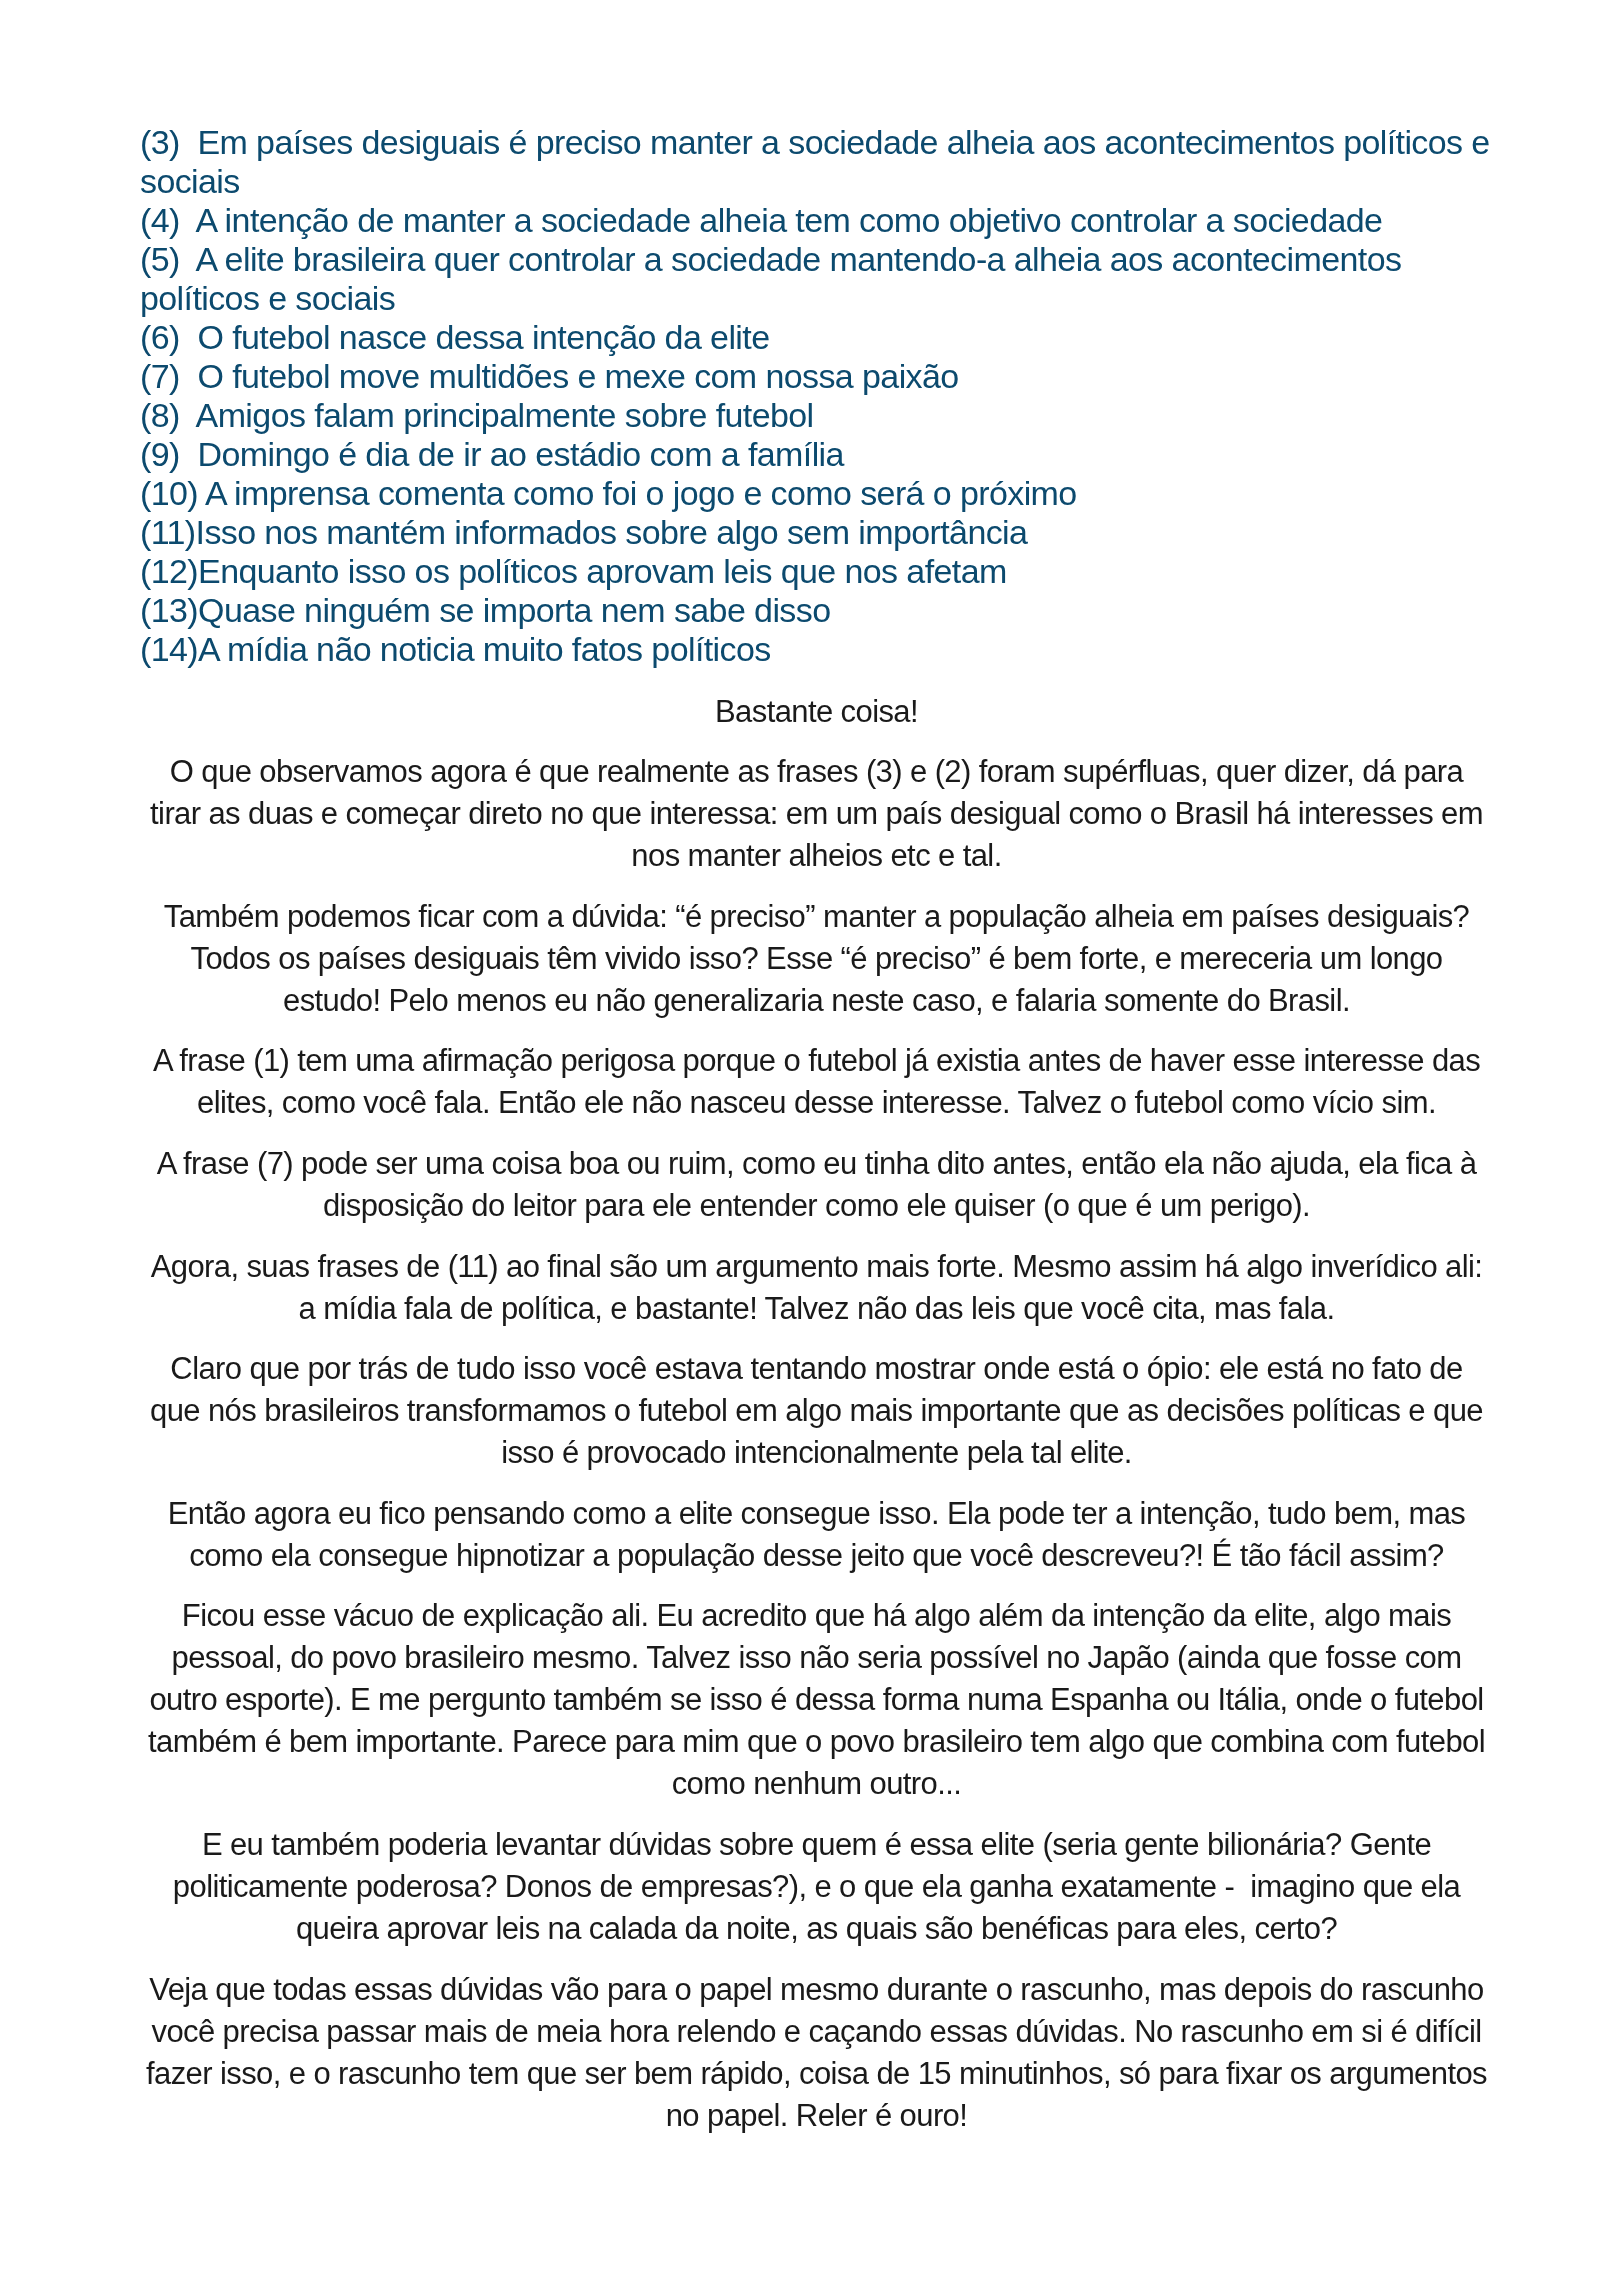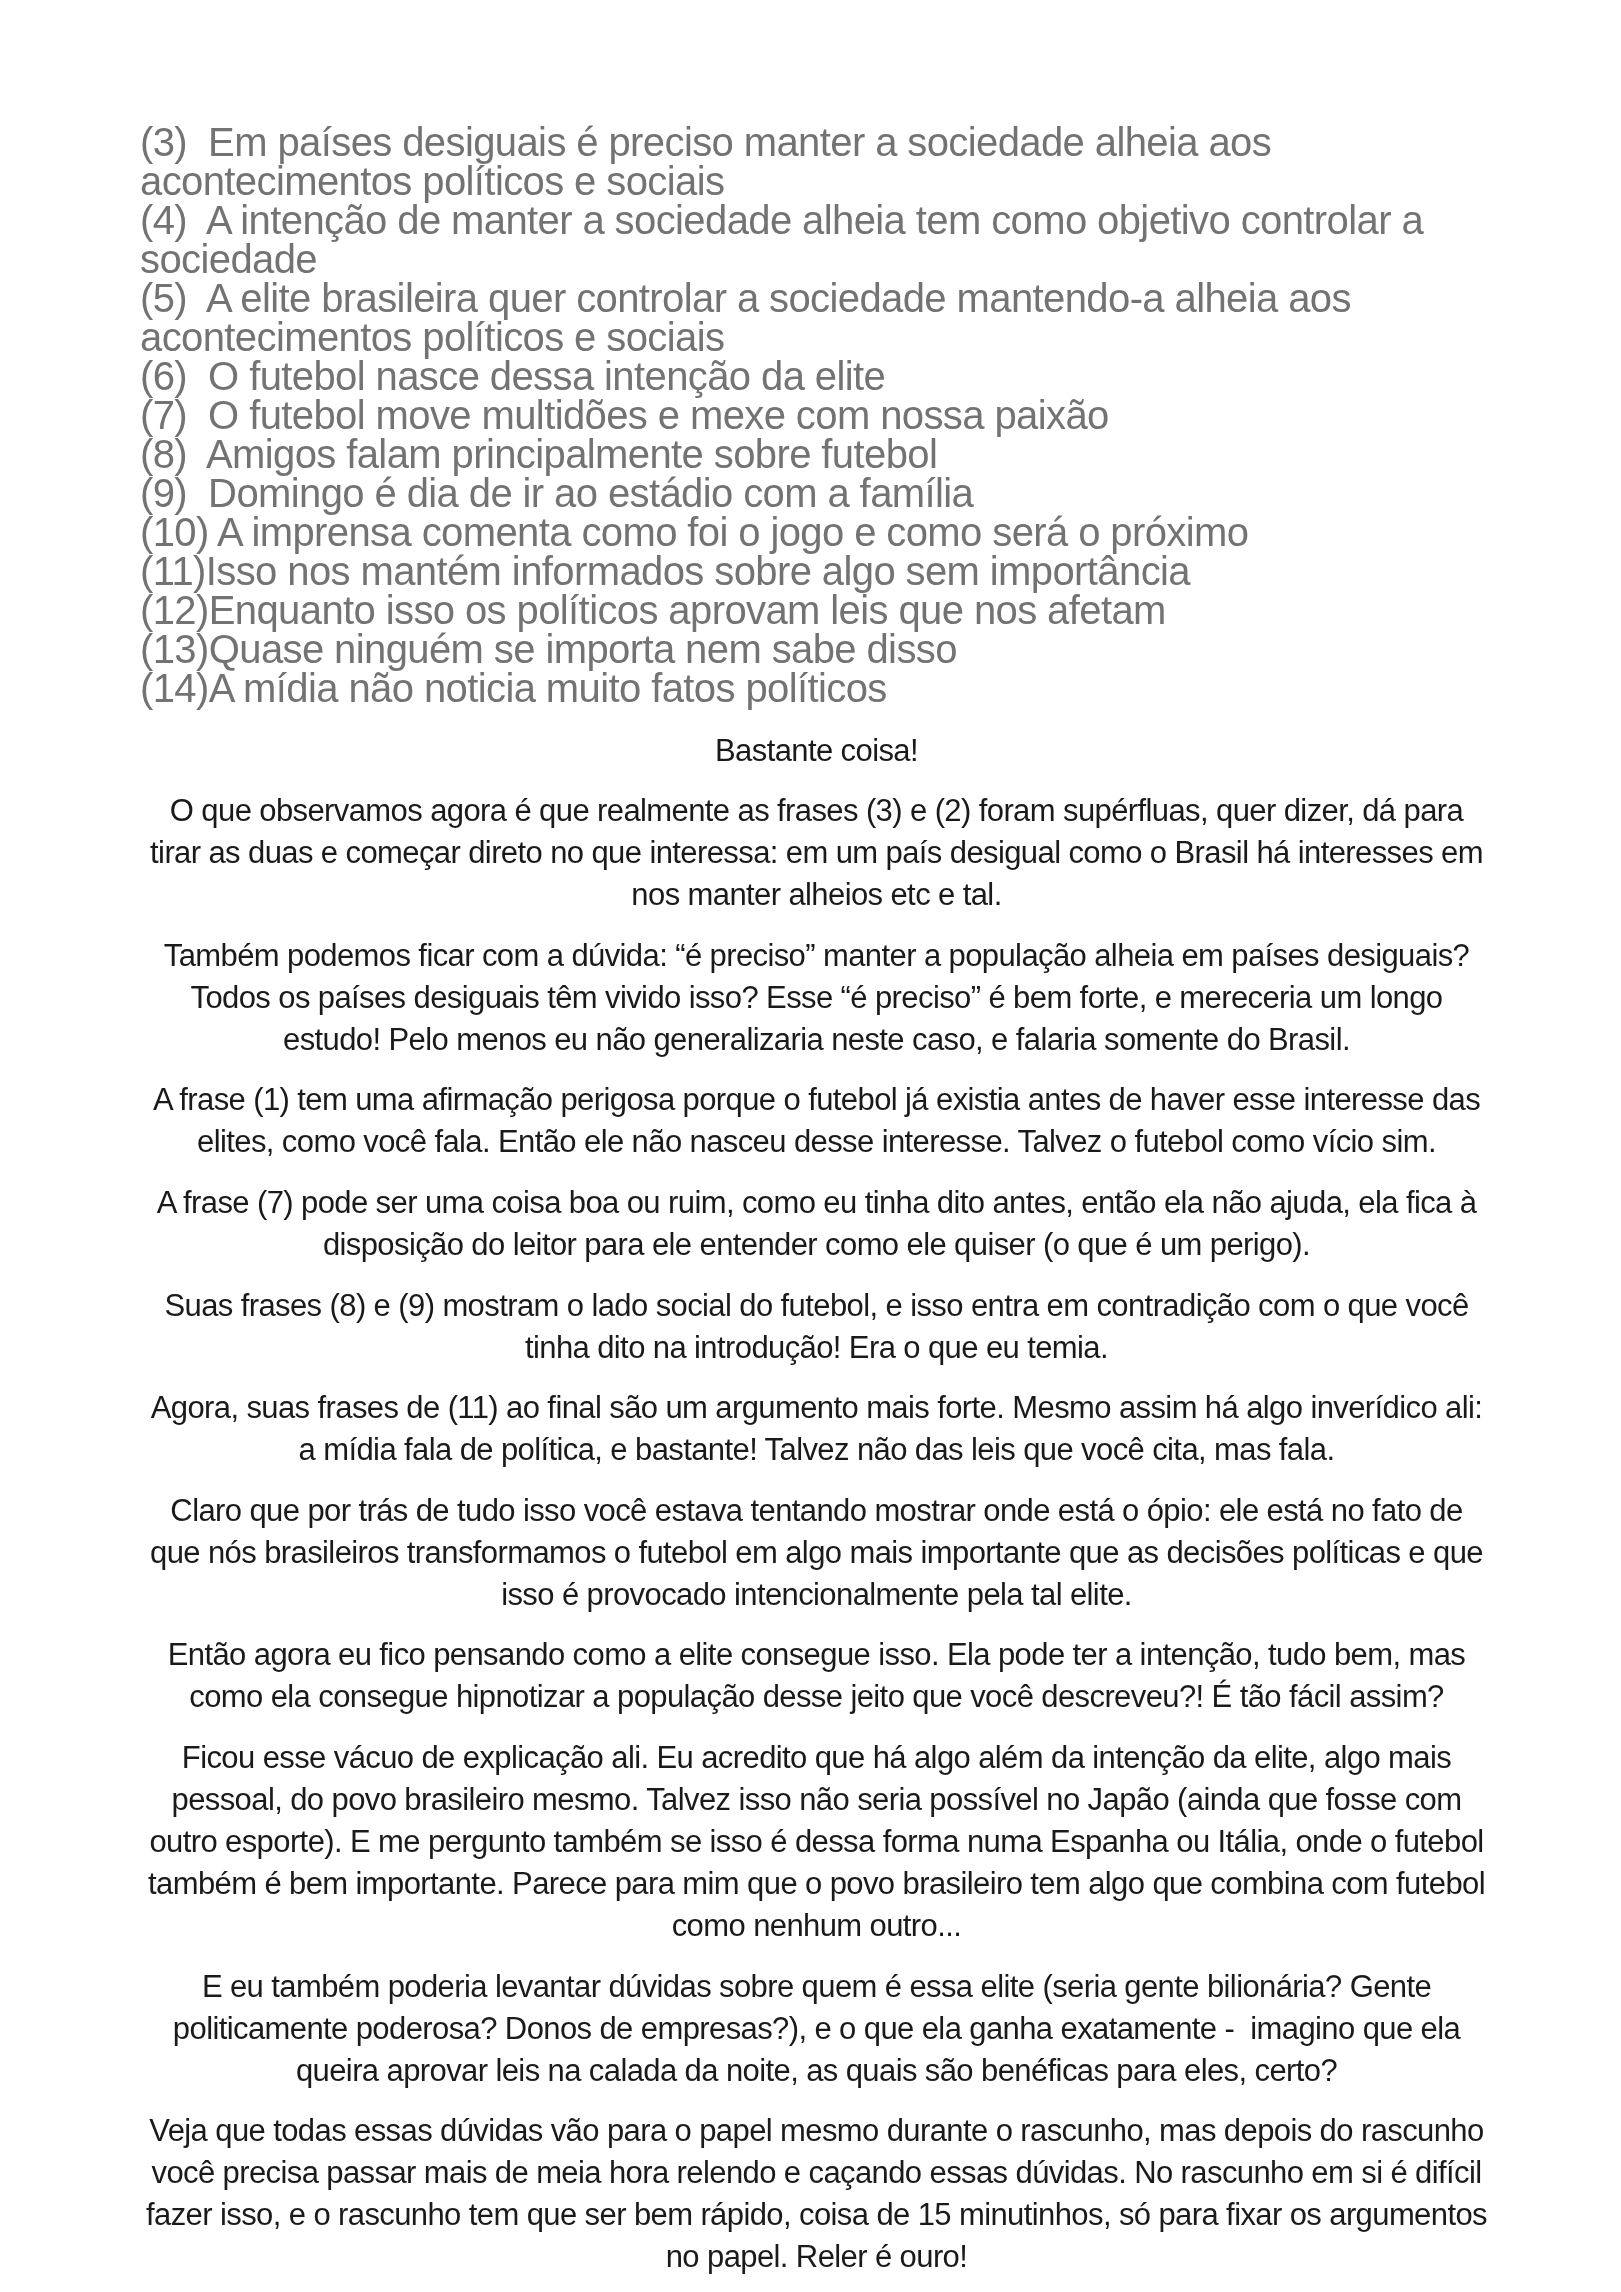--- a/index.html
+++ b/index.html
@@ -18,25 +18,25 @@
     box-sizing: border-box;
     padding: 123px 130px 0 140px;
   }
   .text-block {
     width: 1351px;
   }
   .list {
     margin: 0 0 21.6px 0;
   }
   .list-line {
-    font-size: 40px;
+    font-size: 34px;
     line-height: 39px;
     letter-spacing: -0.6px;
     white-space: pre-wrap;
-    color: #737373;
+    color: #0c4a6e;
   }
   .paragraph {
     font-size: 31px;
     line-height: 42px;
     letter-spacing: -0.6px;
     margin: 0 0 18.6px 2px;
     white-space: pre-wrap;
     color: #1a1a1a;
     text-align: center;
   }
@@ -59,21 +59,20 @@
         <div class="list-line">(12)Enquanto isso os políticos aprovam leis que nos afetam</div>
         <div class="list-line">(13)Quase ninguém se importa nem sabe disso</div>
         <div class="list-line">(14)A mídia não noticia muito fatos políticos</div>
       </div>
     <div id="paras">
         <div class="paragraph">Bastante coisa!</div>
         <div class="paragraph">O que observamos agora é que realmente as frases (3) e (2) foram supérfluas, quer dizer, dá para tirar as duas e começar direto no que interessa: em um país desigual como o Brasil há interesses em nos manter alheios etc e tal.</div>
         <div class="paragraph">Também podemos ficar com a dúvida: “é preciso” manter a população alheia em países desiguais? Todos os países desiguais têm vivido isso? Esse “é preciso” é bem forte, e mereceria um longo estudo! Pelo menos eu não generalizaria neste caso, e falaria somente do Brasil.</div>
         <div class="paragraph">A frase (1) tem uma afirmação perigosa porque o futebol já existia antes de haver esse interesse das elites, como você fala. Então ele não nasceu desse interesse. Talvez o futebol como vício sim.</div>
         <div class="paragraph">A frase (7) pode ser uma coisa boa ou ruim, como eu tinha dito antes, então ela não ajuda, ela fica à disposição do leitor para ele entender como ele quiser (o que é um perigo).</div>
-        <div class="paragraph">Suas frases (8) e (9) mostram o lado social do futebol, e isso entra em contradição com o que você tinha dito na introdução! Era o que eu temia.</div>
         <div class="paragraph">Agora, suas frases de (11) ao final são um argumento mais forte. Mesmo assim há algo inverídico ali: a mídia fala de política, e bastante! Talvez não das leis que você cita, mas fala.</div>
         <div class="paragraph">Claro que por trás de tudo isso você estava tentando mostrar onde está o ópio: ele está no fato de que nós brasileiros transformamos o futebol em algo mais importante que as decisões políticas e que isso é provocado intencionalmente pela tal elite.</div>
         <div class="paragraph">Então agora eu fico pensando como a elite consegue isso. Ela pode ter a intenção, tudo bem, mas como ela consegue hipnotizar a população desse jeito que você descreveu?! É tão fácil assim?</div>
         <div class="paragraph">Ficou esse vácuo de explicação ali. Eu acredito que há algo além da intenção da elite, algo mais pessoal, do povo brasileiro mesmo. Talvez isso não seria possível no Japão (ainda que fosse com outro esporte). E me pergunto também se isso é dessa forma numa Espanha ou Itália, onde o futebol também é bem importante. Parece para mim que o povo brasileiro tem algo que combina com futebol como nenhum outro...</div>
         <div class="paragraph">E eu também poderia levantar dúvidas sobre quem é essa elite (seria gente bilionária? Gente politicamente poderosa? Donos de empresas?), e o que ela ganha exatamente -  imagino que ela queira aprovar leis na calada da noite, as quais são benéficas para eles, certo?</div>
         <div class="paragraph">Veja que todas essas dúvidas vão para o papel mesmo durante o rascunho, mas depois do rascunho você precisa passar mais de meia hora relendo e caçando essas dúvidas. No rascunho em si é difícil fazer isso, e o rascunho tem que ser bem rápido, coisa de 15 minutinhos, só para fixar os argumentos no papel. Reler é ouro!</div>
       </div>
   </div>
 </div>
 

